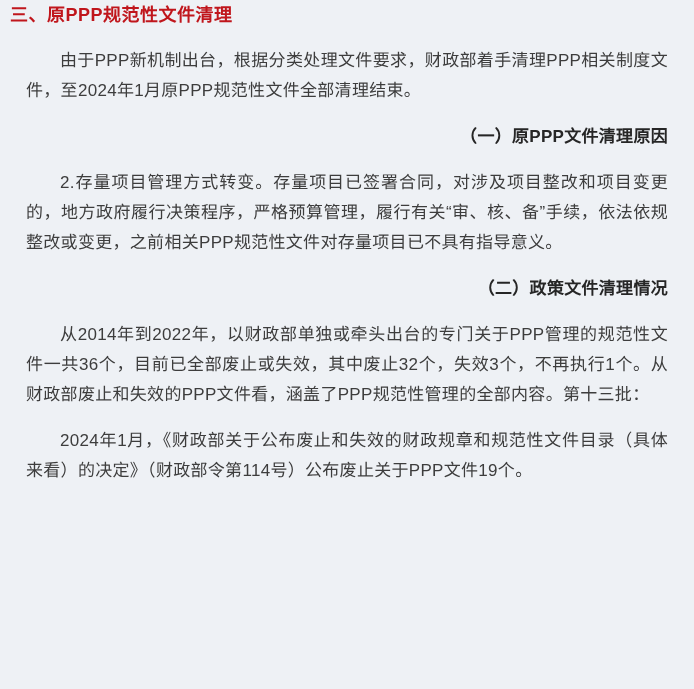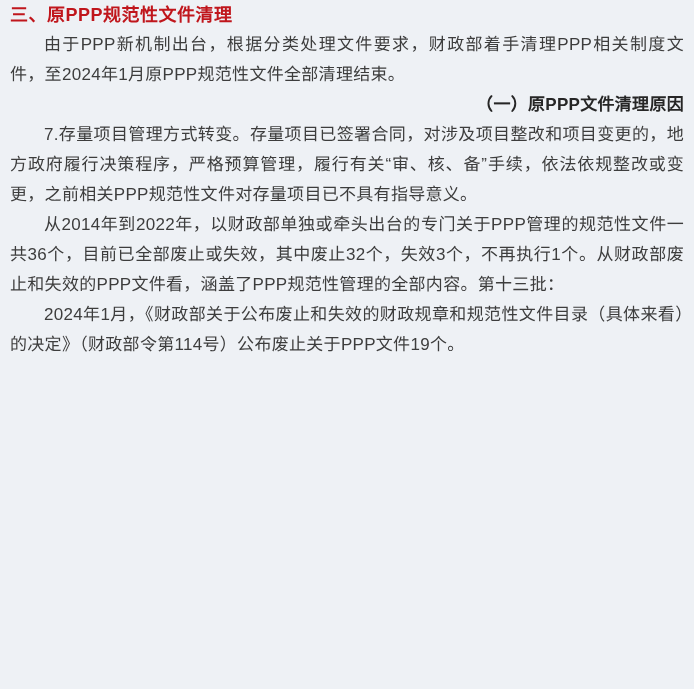--- a/index.html
+++ b/index.html
@@ -22,21 +22,21 @@
   .doc-title {
     margin: 0;
     font-size: 18px;
     line-height: 30px;
     font-weight: bold;
     color: var(--title-color, #c0161c);
     letter-spacing: 0.5px;
     white-space: nowrap;
   }
   .block {
-    margin: 0;
+    margin: 16px;
     font-size: 17px;
     line-height: 30px;
     letter-spacing: 0.3px;
     color: var(--body-color, #3d3d3d);
     text-align: justify;
     text-justify: inter-ideograph;
     text-indent: 2em;
     word-break: break-all;
   }
   .block.heading {
@@ -46,17 +46,18 @@
   }
 </style>
 </head>
 <body style="background: rgb(238, 241, 245);">
 
 <div class="page">
   <h1 class="doc-title">三、原PPP规范性文件清理</h1>
   <div>
       <p class="block para">由于PPP新机制出台，根据分类处理文件要求，财政部着手清理PPP相关制度文件，至2024年1月原PPP规范性文件全部清理结束。</p>
       <p class="block heading">（一）原PPP文件清理原因</p>
-      <p class="block para">7.存量项目管理方式转变。存量项目已签署合同，对涉及项目整改和项目变更的，地方政府履行决策程序，严格预算管理，履行有关“审、核、备”手续，依法依规整改或变更，之前相关PPP规范性文件对存量项目已不具有指导意义。</p>
+      <p class="block para">2.存量项目管理方式转变。存量项目已签署合同，对涉及项目整改和项目变更的，地方政府履行决策程序，严格预算管理，履行有关“审、核、备”手续，依法依规整改或变更，之前相关PPP规范性文件对存量项目已不具有指导意义。</p>
+      <p class="block heading">（二）政策文件清理情况</p>
       <p class="block para">从2014年到2022年，以财政部单独或牵头出台的专门关于PPP管理的规范性文件一共36个，目前已全部废止或失效，其中废止32个，失效3个，不再执行1个。从财政部废止和失效的PPP文件看，涵盖了PPP规范性管理的全部内容。第十三批：</p>
       <p class="block para">2024年1月，《财政部关于公布废止和失效的财政规章和规范性文件目录（具体来看）的决定》（财政部令第114号）公布废止关于PPP文件19个。</p>
     </div>
 </div>
 
 </body></html>

